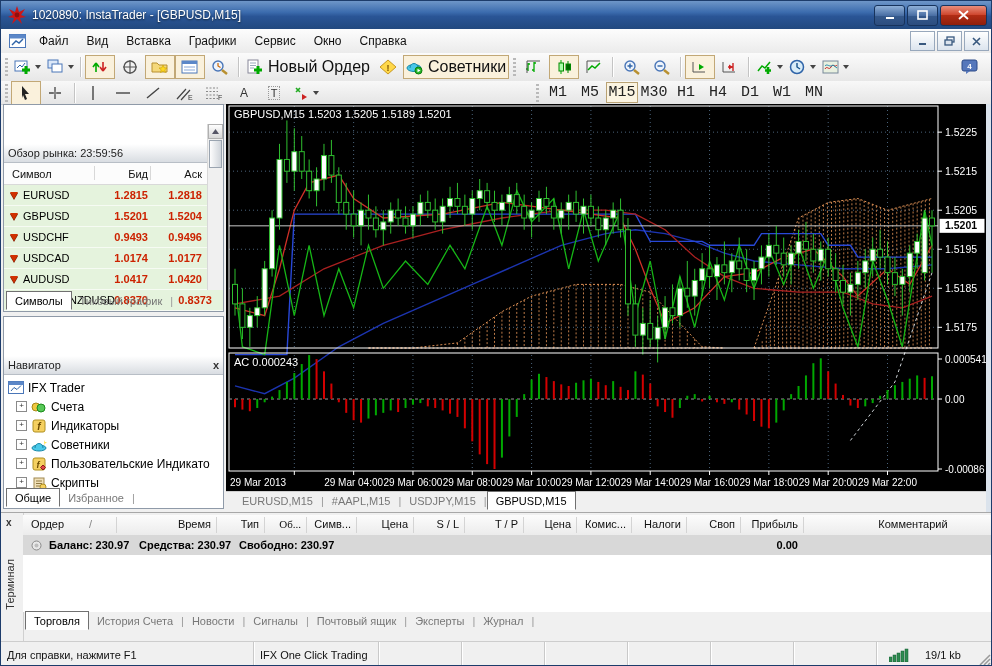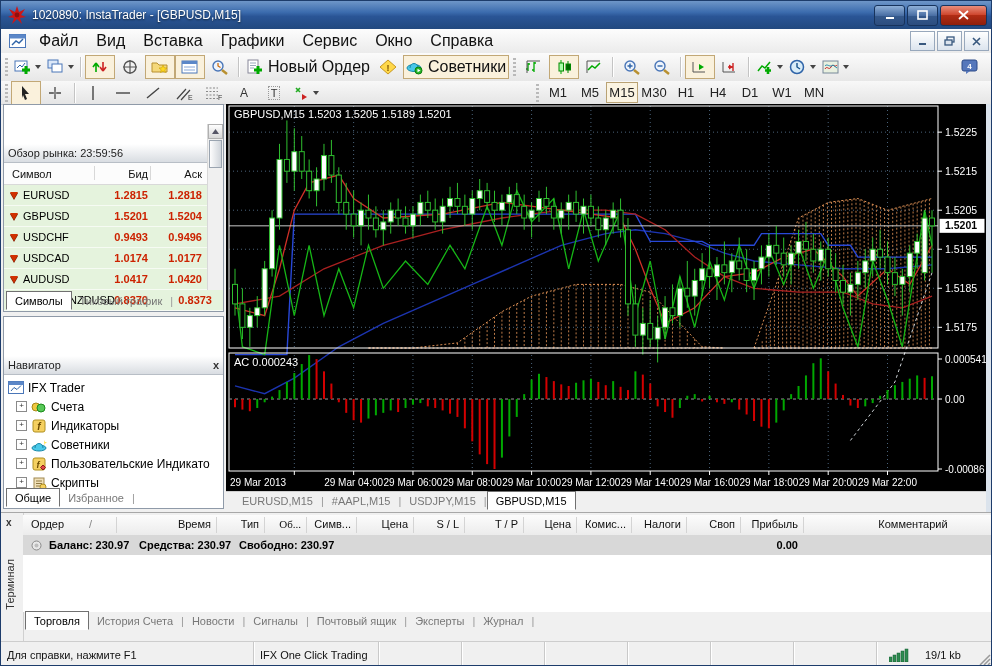--- a/index.html
+++ b/index.html
@@ -11,40 +11,40 @@
     background:linear-gradient(#6e96c8 0%,#3c6cae 40%,#2a5596 55%,#22497f 100%);
     display:flex;align-items:center;color:#fff;}
   #titlebar .title{font-size:12px;margin-left:6px;text-shadow:0 1px 2px #123;}
   .winbtn{width:29px;height:19px;border:1px solid #173softly;border:1px solid #17335c;border-radius:3px;
     background:linear-gradient(#8fb0d8,#4a6fa4 50%,#35598c 51%,#2c4d7f);display:flex;align-items:center;justify-content:center;margin-left:2px;}
   .winbtn.close{width:45px;background:linear-gradient(#e98e7c,#cf4830 45%,#b02c14 50%,#8f1f0c);}
   #titlebar .btns{margin-left:auto;margin-right:6px;display:flex;}
   
   #menubar{left:0;top:28px;width:992px;height:24px;background:linear-gradient(#fdfdfd,#ebebeb);
     border-bottom:1px solid #d5d5d5;display:flex;align-items:center;}
-  .menu-item{padding:3px 9px;font-size:16px;color:#111;}
+  .menu-item{padding:3px 9px;font-size:12px;color:#111;}
   #menubar .mdi-btns{margin-left:auto;margin-right:4px;display:flex;}
   .mdibtn{width:23px;height:18px;border:1px solid #98a8bc;background:linear-gradient(#fff,#dce4ee);
     display:flex;align-items:center;justify-content:center;margin-left:2px;}
   
   #toolbar1{left:0;top:52px;width:992px;height:28px;background:linear-gradient(#fbfbfb,#e7e7e7);
     border-bottom:1px solid #d8d8d8;display:flex;align-items:center;}
   #toolbar2{left:0;top:80px;width:992px;height:23px;background:linear-gradient(#f8f8f8,#e5e5e5);
     border-bottom:1px solid #cfcfcf;display:flex;align-items:center;}
   .grip{width:5px;height:18px;margin:0 3px 0 4px;
     background:repeating-linear-gradient(180deg,#b9b9b9 0 2px,transparent 2px 4px);width:3px;}
   .tbtn{min-width:24px;height:22px;border:1px solid transparent;display:flex;align-items:center;
     justify-content:center;padding:0 2px;position:relative;}
   .tbtn.pressed{background:#faf1dc;border:1px solid #c2a876;}
   .tbtn .lbl{font-size:16px;margin-left:4px;color:#111;}
   .drop{width:0;height:0;border-left:3px solid transparent;border-right:3px solid transparent;
     border-top:4px solid #444;margin-left:3px;}
   .vsep{width:1px;height:20px;background:#c4c4c4;border-right:1px solid #fff;margin:0 3px;}
   .tfbtn{min-width:30px;height:19px;display:flex;align-items:center;justify-content:center;
-    font-size:13px;color:#222;border:1px solid transparent;}
+    font-size:15px;color:#222;border:1px solid transparent;font-family:Liberation Mono, monospace;}
   .tfbtn.active{background:#fbf4e2;border:1px solid #b9a274;}
   
   .panel{position:absolute;left:2px;width:221px;background:#fff;border:1px solid #8f9aa8;box-sizing:border-box;}
   .panel-header{height:18px;background:linear-gradient(#ffffff,#d9dde2);border-bottom:1px solid #b8bec6;
     display:flex;align-items:center;padding:0 4px;font-size:11px;color:#222;margin-top:39px;}
   .panel-header .x{margin-left:auto;font-weight:bold;font-size:11px;color:#333;}
   #mw-colhead{display:flex;height:21px;border-bottom:1px solid #d9d9d9;align-items:center;background:#fcfcfc;}
   #mw-colhead span{font-size:11px;color:#111;}
   .mw-row{height:20px;display:flex;align-items:center;background:#e5f3dd;border-bottom:1px solid #f6fbf3;}
   .mw-sym{color:#000;font-size:11px;}

